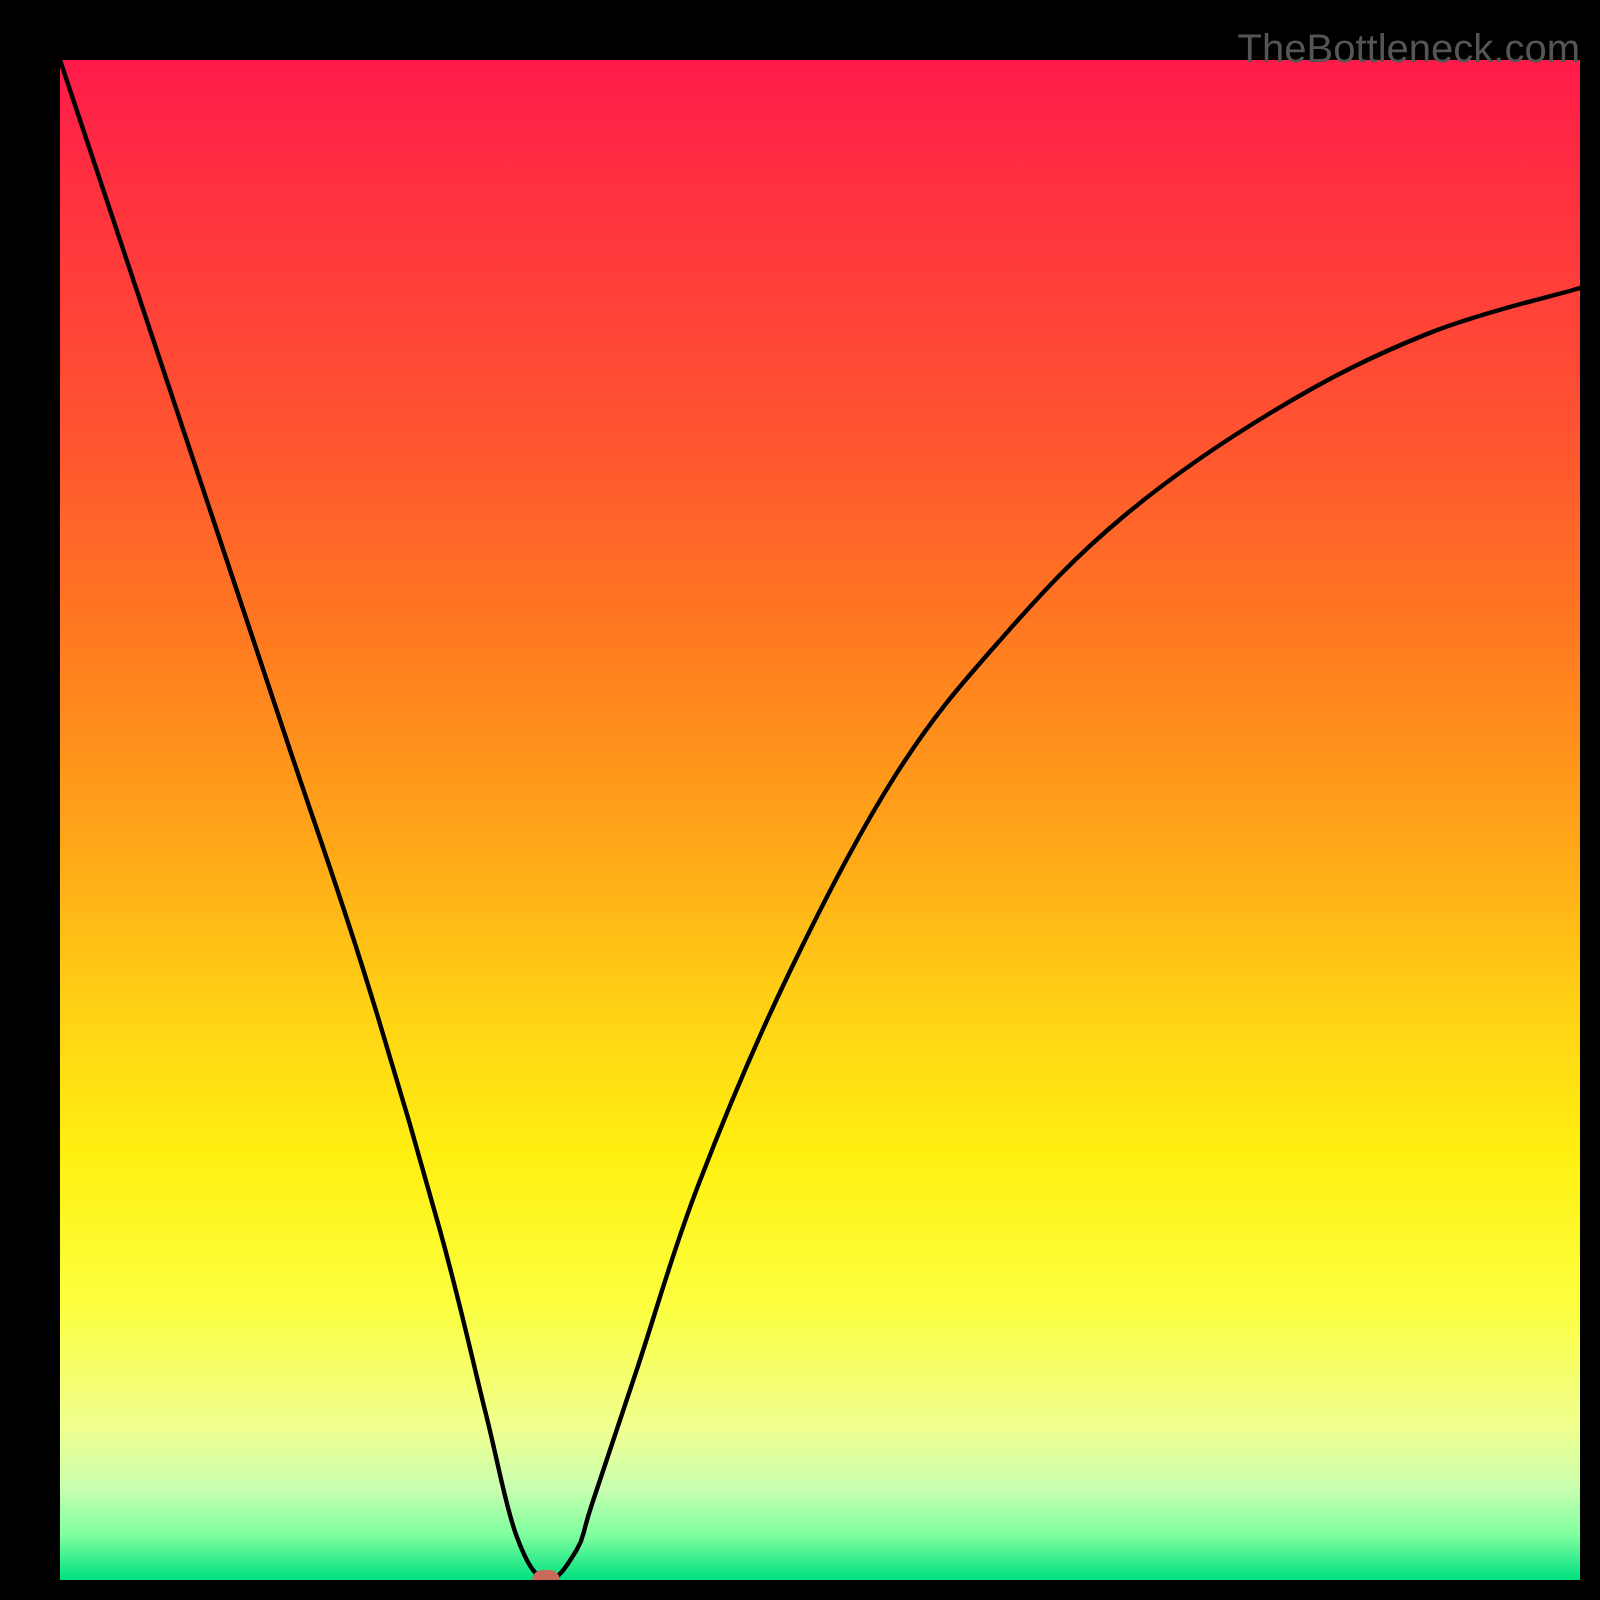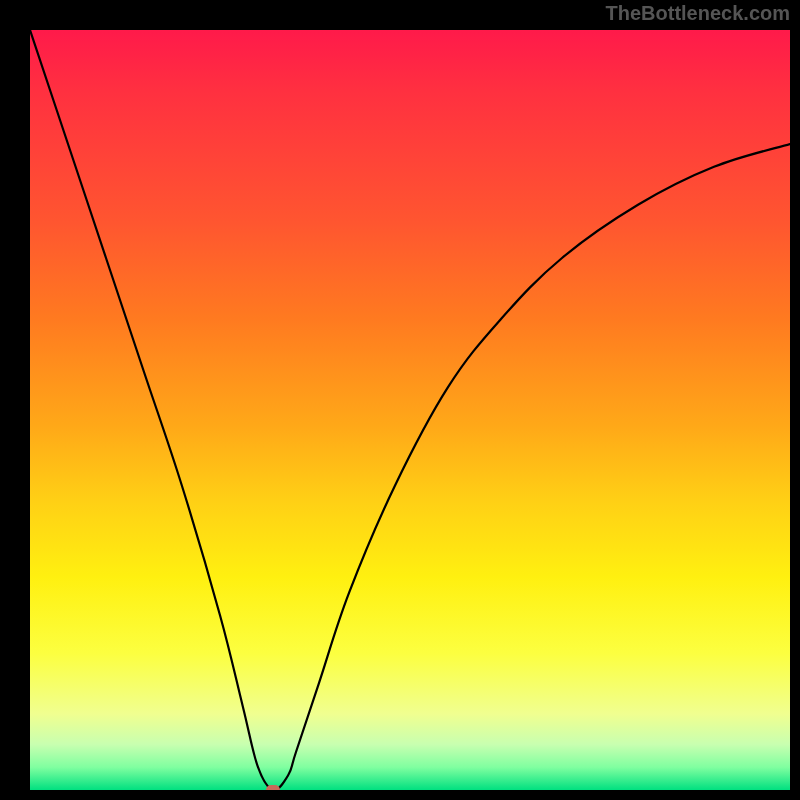--- a/index.html
+++ b/index.html
@@ -6,25 +6,25 @@
     margin: 0;
     padding: 0;
     width: 800px;
     height: 800px;
     background: #000;
     position: relative;
     font-family: Arial, Helvetica, sans-serif;
   }
   .watermark {
     position: absolute;
-    top: 2px;
+    top: 14px;
     right: 10px;
     color: #555;
     font-size: 20px;
-    font-weight: 700;
+    font-weight: 400;
     z-index: 10;
   }
   .plot-area {
     position: absolute;
     left: 30px;
     top: 30px;
     width: 760px;
     height: 760px;
     overflow: hidden;
   }

